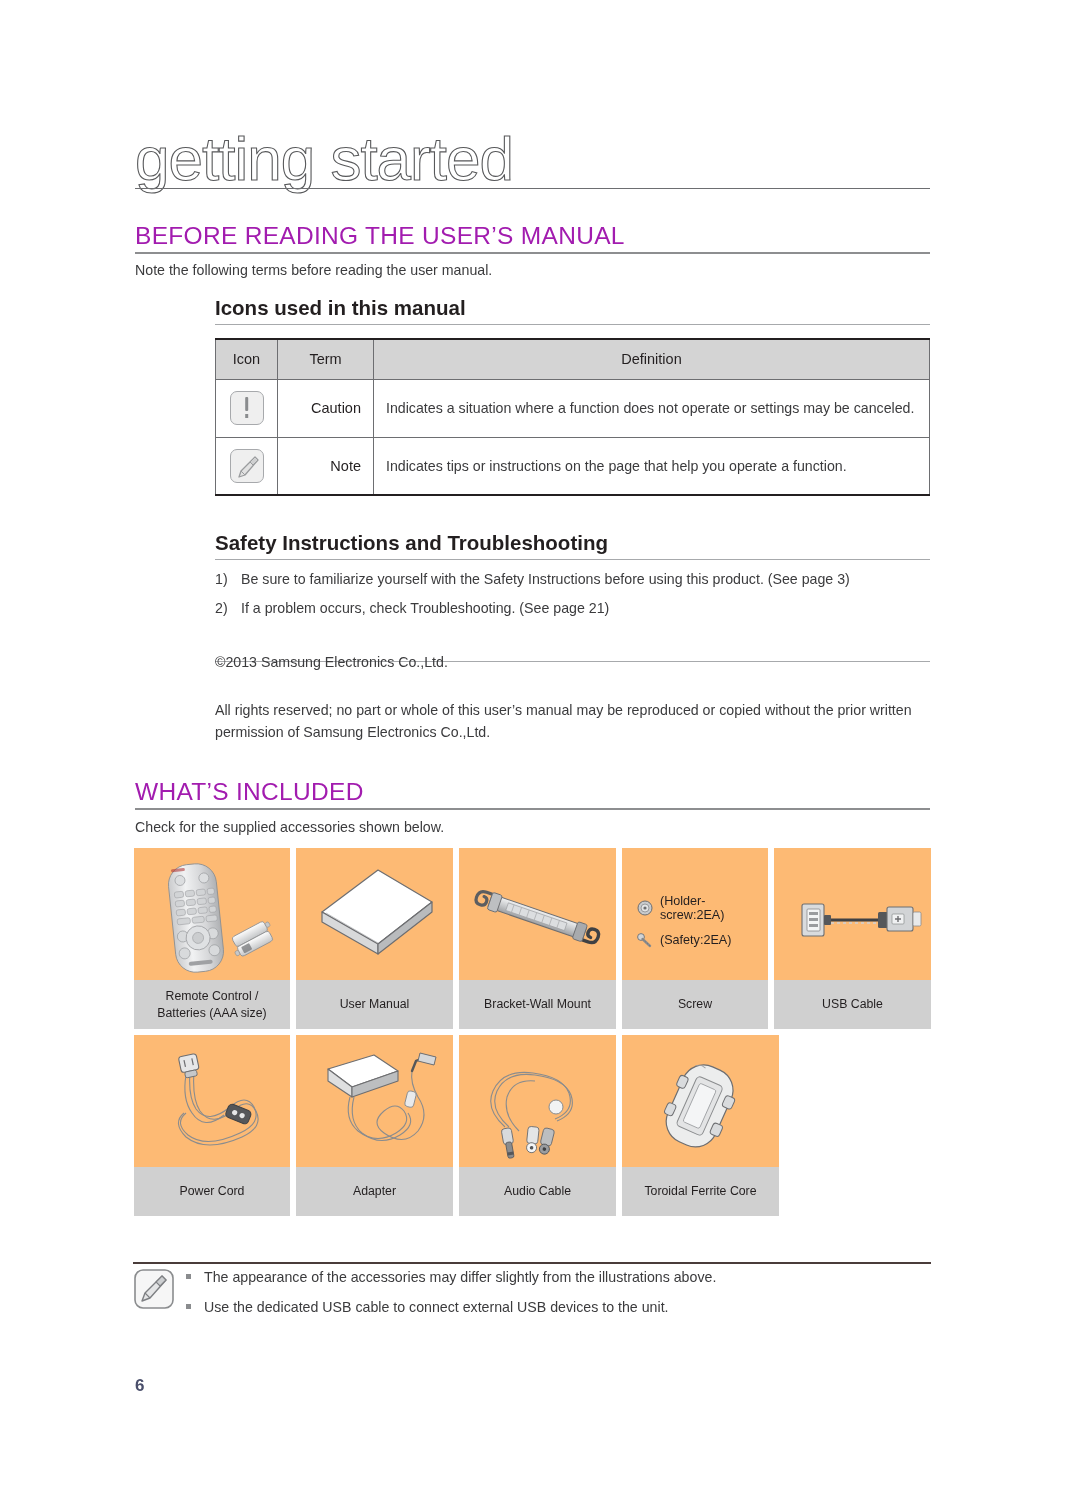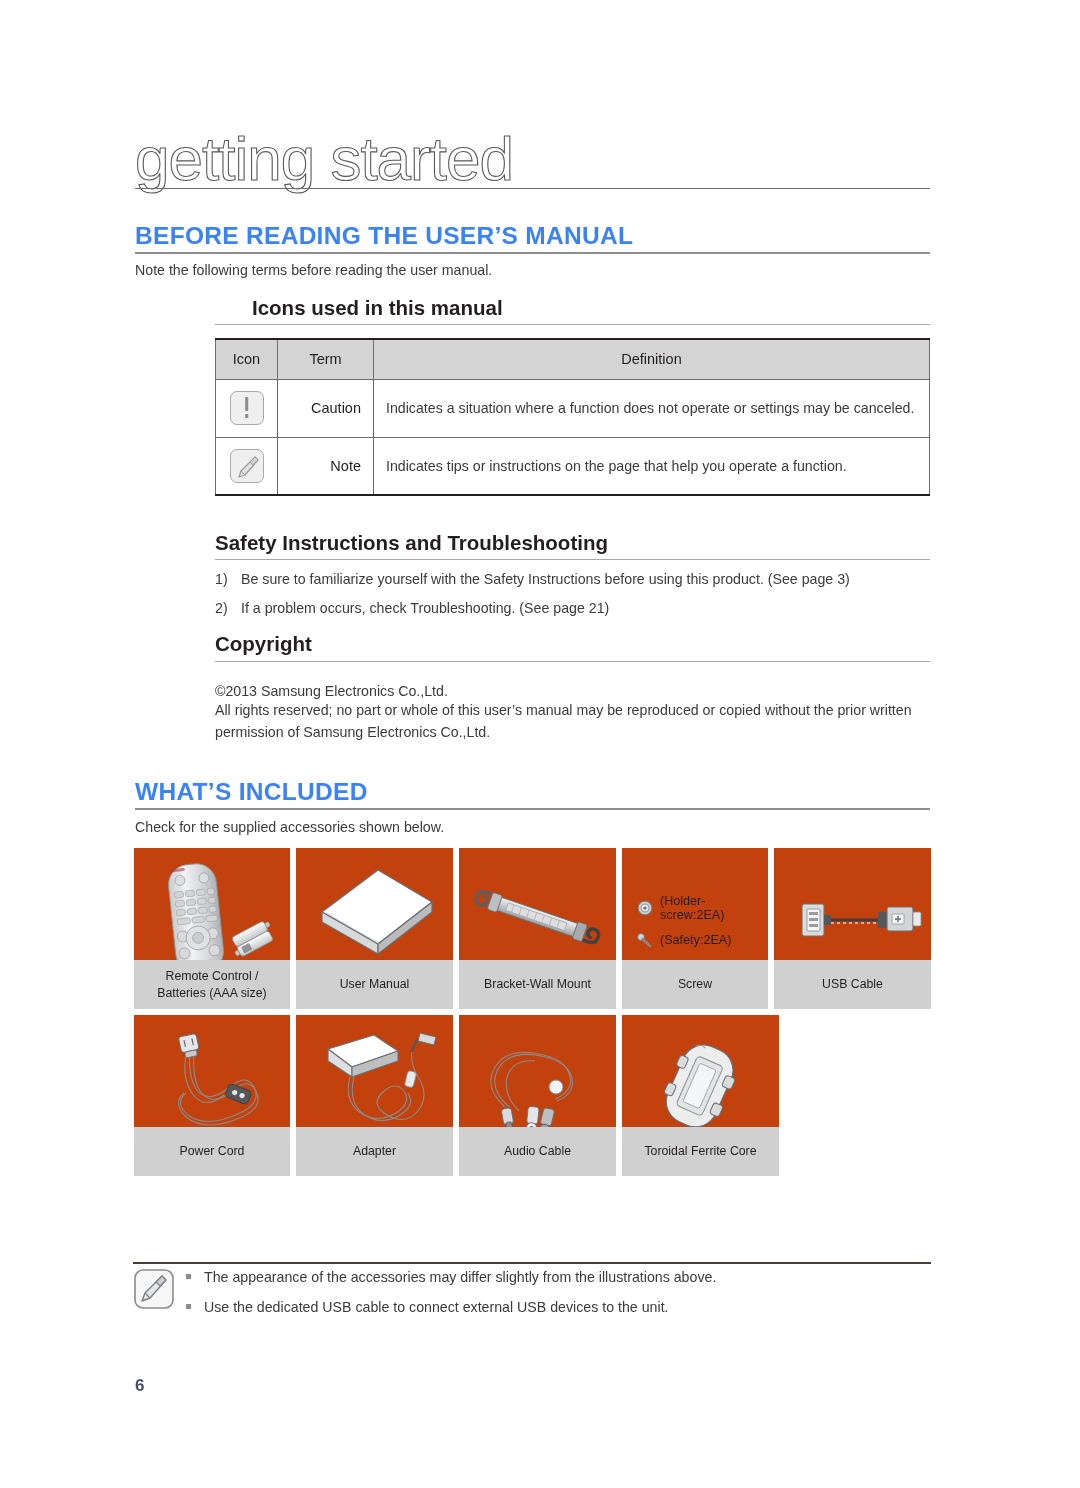--- a/index.html
+++ b/index.html
@@ -36,23 +36,23 @@
     width: 795px; height: 1px;
     background: #6d6e71;
   }
 
   
   .h1 {
     position: absolute;
     left: 135px;
     width: 795px;
     font-size: 24.5px;
-    font-weight: bold;
+    font-weight: normal;
     letter-spacing: 0.3px;
-    color: #3b82f6;
+    color: #a21caf;
   }
   .h1-rule {
     position: absolute;
     left: 135px;
     width: 795px; height: 1.5px;
     background: #8d8e90;
   }
 
   
   .h2 {
@@ -139,22 +139,22 @@
 
   
   .acc-grid {
     position: absolute;
     left: 134px; top: 848px;
     width: 797px;
   }
   .acc-row { display: flex; gap: 6px; margin-bottom: 6px; }
   .acc-cell { display: flex; flex-direction: column; }
   .acc-pic {
-    background: #c2410c;
-    height: 112px;
+    background: #fdba74;
+    height: 132px;
     position: relative;
     overflow: hidden;
   }
   .acc-label {
     background: #d0d0d0;
     height: 49px;
     display: flex; align-items: center; justify-content: center;
     text-align: center;
     font-size: 12.3px;
     line-height: 1.35;
@@ -190,21 +190,21 @@
 
 <div class="page">
 
   <div class="chapter-title">getting started</div>
   <div class="chapter-rule"></div>
 
   <div class="h1" style="top:222px;">BEFORE READING THE USER’S MANUAL</div>
   <div class="h1-rule" style="top:252px;"></div>
   <div class="body-text" style="left:135px; top:259px; width:795px;">Note the following terms before reading the user manual.</div>
 
-  <div class="h2" style="top:296px;margin-left:37px;">Icons used in this manual</div>
+  <div class="h2" style="top:296px;">Icons used in this manual</div>
   <div class="h2-rule" style="top:324px;"></div>
 
   <table class="icons-table">
     <thead>
       <tr>
         <th class="col-icon">Icon</th>
         <th class="col-term">Term</th>
         <th>Definition</th>
       </tr>
     </thead>
@@ -240,23 +240,22 @@
     <div class="row">
       <span class="num">1)</span>
       <span>Be sure to familiarize yourself with the Safety Instructions before using this product. (See page 3)</span>
     </div>
     <div class="row">
       <span class="num">2)</span>
       <span>If a problem occurs, check Troubleshooting. (See page 21)</span>
     </div>
   </div>
 
-  <div class="h2" style="top:632px;">Copyright</div>
   <div class="h2-rule" style="top:661px;"></div>
-  <div class="body-text" style="left:215px; top:680px; width:720px;">©2013 Samsung Electronics Co.,Ltd.</div>
+  <div class="body-text" style="left:215px; top:651px; width:720px;">©2013 Samsung Electronics Co.,Ltd.</div>
   <div class="body-text" style="left:215px; top:699px; width:722px;">All rights reserved; no part or whole of this user’s manual may be reproduced or copied without the prior written permission of Samsung Electronics Co.,Ltd.</div>
 
   <div class="h1" style="top:778px;">WHAT’S INCLUDED</div>
   <div class="h1-rule" style="top:808px;"></div>
   <div class="body-text" style="left:135px; top:816px; width:795px;">Check for the supplied accessories shown below.</div>
 
   <div class="acc-grid">
 
     <div class="acc-row">
 

